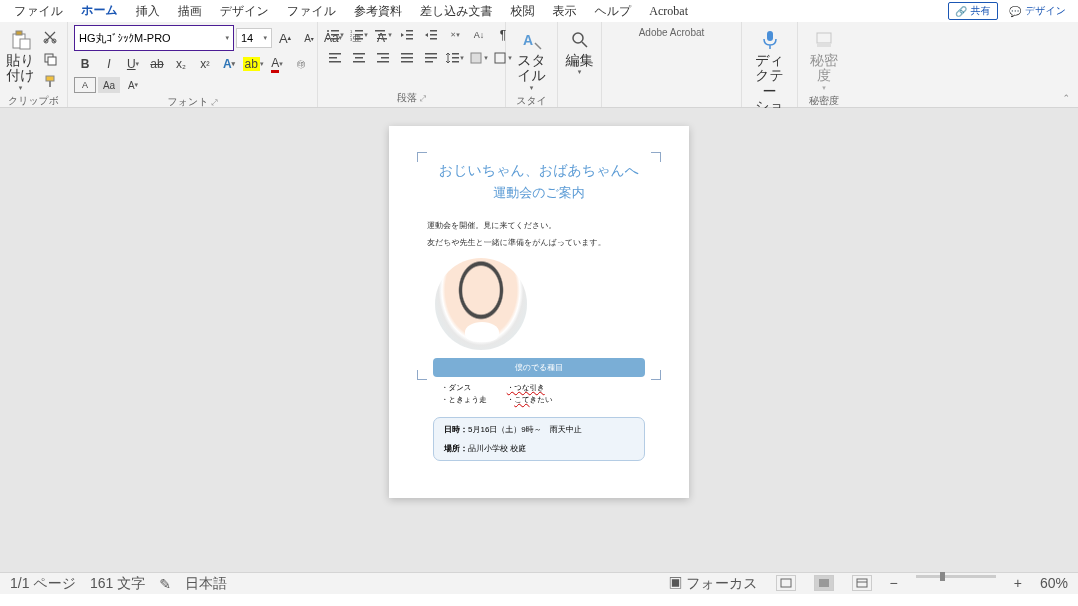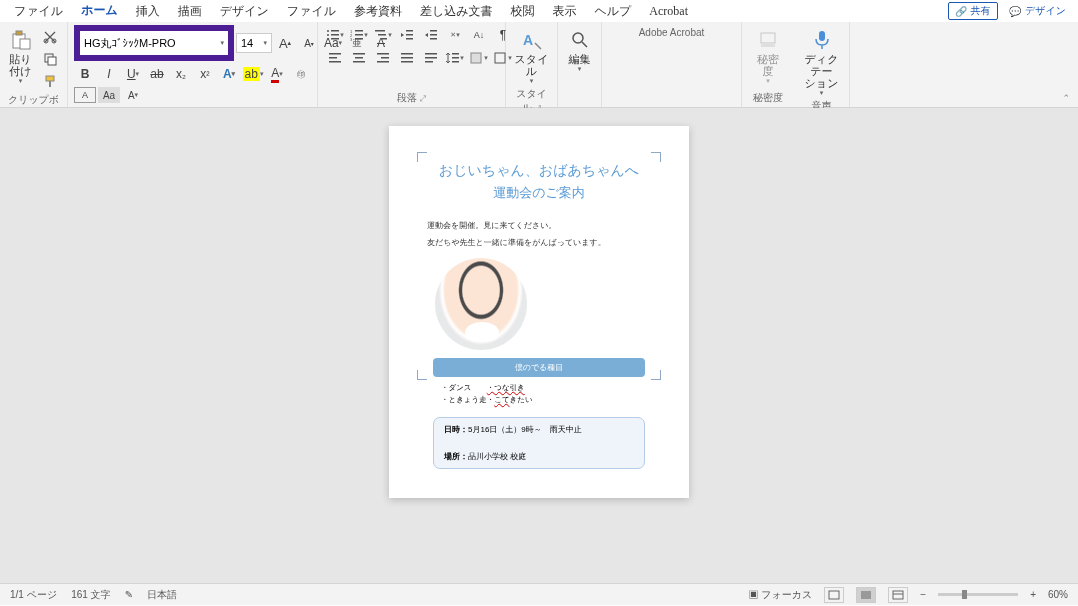--- a/index.html
+++ b/index.html
@@ -15,26 +15,26 @@
 
 
 .ribbon { height: 86px; background: #f3f3f3; display: flex; border-bottom: 1px solid #d4d4d4; position: relative; }
 .group { border-right: 1px solid #e0e0e0; padding: 3px 6px 0 6px; display: flex; flex-direction: column; justify-content: space-between; }
 .group-body { flex: 1; display: flex; align-items: flex-start; gap: 4px; }
 .group-label { font-size: 10px; color: #666; text-align: center; padding: 2px 0; position: relative; }
 .launcher { font-size: 8px; color: #888; }
 
 .big-btn { display: flex; flex-direction: column; align-items: center; justify-content: center; width: 40px; padding-top: 4px; cursor: pointer; }
 .big-btn .ic { width: 22px; height: 22px; display: flex; align-items: center; justify-content: center; }
-.big-btn .lbl { font-size: 11px; color: #333; margin-top: 2px; text-align: center; line-height: 1.1; }
+.big-btn .lbl { font-size: 14px; color: #333; margin-top: 2px; text-align: center; line-height: 1.1; }
 
 
 .font-rows { display: flex; flex-direction: column; gap: 3px; }
 .row { display: flex; align-items: center; gap: 2px; }
-.font-combo { width: 160px; height: 20px; border: 6px solid #4c1d95; background: #fff; font-size: 11px; padding: 12px 4px; display: flex; align-items: center; justify-content: space-between; }
+.font-combo { width: 160px; height: 20px; border: 1px solid #4c1d95; background: #fff; font-size: 11px; padding: 12px 4px; display: flex; align-items: center; justify-content: space-between; }
 .size-combo { width: 36px; height: 20px; border: 1px solid #ccc; background: #fff; font-size: 11px; padding: 0 4px; display: flex; align-items: center; justify-content: space-between; }
 .sm-btn { width: 22px; height: 20px; display: flex; align-items: center; justify-content: center; font-size: 12px; color: #444; cursor: pointer; }
 .sm-btn svg { display: block; }
 
 .dd-arrow { font-size: 7px; color: #666; }
 
 
 .para-rows { display: flex; flex-direction: column; gap: 3px; }
 
 
@@ -42,36 +42,36 @@
 .page { width: 300px; height: 372px; background: #fff; box-shadow: 0 2px 8px rgba(0,0,0,0.2); position: relative; padding: 36px 38px; }
 
 .page-title1 { color: #5b9bd5; font-size: 14px; text-align: center; margin-bottom: 4px; }
 .page-title2 { color: #5b9bd5; font-size: 13px; text-align: center; margin-bottom: 18px; }
 .page-p { font-size: 8px; color: #333; margin-bottom: 6px; }
 
 .photo { width: 92px; height: 92px; border-radius: 50%; margin: 10px 0 0 8px; background: radial-gradient(ellipse at 50% 35%, #fce5d5 0%, #fce5d5 28%, #4a4a4a 30%, #4a4a4a 33%, #fce5d5 35%, #fce5d5 55%, #fff 60%, #e8e8e8 65%, #dff0f5 100%); position: relative; overflow: hidden; }
 .photo::after { content:""; position:absolute; bottom:8px; left:30px; width:34px; height:20px; background:#fff; border-radius:50% 50% 40% 40%; }
 
 .event-bar { background: #7aaed6; color: #fff; font-size: 8px; text-align: center; padding: 4px 0; border-radius: 4px; margin: 8px 6px 6px 6px; }
-.event-cols { display: flex; padding: 0 14px; font-size: 7.5px; }
+.event-cols { display: flex; gap: 20px; padding: 0 14px; font-size: 7.5px; }
 .event-cols .col div { margin-bottom: 2px; }
 .underline-red { text-decoration: underline wavy #c00; }
 
 .info-box { border: 1px solid #b4cce4; background: #eef4fa; border-radius: 7px; margin: 10px 6px 0 6px; padding: 6px 10px; font-size: 8px; }
 .info-box .bold { font-weight: 600; }
 
 .sel-corner { position: absolute; width: 10px; height: 10px; }
 .sel-corner.tl { top: 26px; left: 28px; border-top: 1.5px solid #8fa8c8; border-left: 1.5px solid #8fa8c8; }
 .sel-corner.tr { top: 26px; right: 28px; border-top: 1.5px solid #8fa8c8; border-right: 1.5px solid #8fa8c8; }
 .sel-corner.bl { bottom: 118px; left: 28px; border-bottom: 1.5px solid #8fa8c8; border-left: 1.5px solid #8fa8c8; }
 .sel-corner.br { bottom: 118px; right: 28px; border-bottom: 1.5px solid #8fa8c8; border-right: 1.5px solid #8fa8c8; }
 
 
-.status { position: absolute; bottom: 1px; left: 0; right: 0; height: 22px; background: #f3f3f3; border-top: 1px solid #d4d4d4; display: flex; align-items: center; padding: 0 10px; font-size: 10px; color: #555; gap: 14px; }
-.status .right { margin-left: auto; display: flex; align-items: center; gap: 12px; }
+.status { position: absolute; bottom: 12px; left: 0; right: 0; height: 22px; background: #f3f3f3; border-top: 1px solid #d4d4d4; display: flex; align-items: center; padding: 0 10px; font-size: 14px; color: #555; gap: 14px; }
+.status .right { margin-left: auto; display: flex; align-items: flex-start; gap: 18px; }
 .zoom-slider { width: 80px; height: 3px; background: #ccc; position: relative; }
 .zoom-slider .thumb { position: absolute; left: 30%; top: -3px; width: 5px; height: 9px; background: #888; }
 .view-btn { width: 20px; height: 16px; border: 1px solid #ccc; display: flex; align-items: center; justify-content: center; }
 .view-btn.active { background: #d0d0d0; }
 
 .collapse-caret { position: absolute; right: 8px; bottom: 4px; font-size: 9px; color: #888; cursor: pointer; }
 </style>
 </head>
 <body>
 
@@ -345,52 +345,52 @@
           <div class="dd-arrow">▾</div>
       </div>
     </div>
     <div class="group-label"></div>
   </div>
 
   <div class="group" style="width:140px">
     <div class="group-label">Adobe Acrobat</div>
   </div>
 
+  <div class="group" style="width:56px">
+    <div class="group-body" style="justify-content:center">
+      <div class="big-btn">
+        <div class="ic">
+            <svg width="20" height="22">
+              <rect x="7" y="2" width="6" height="10" rx="3" fill="#4a8fd8"></rect>
+              <path d="M4 10 Q4 16 10 16 Q16 16 16 10 M10 16 L10 20" stroke="#4a8fd8" fill="none" stroke-width="1.5"></path>
+            </svg>
+          </div>
+        <div class="lbl" style="white-space:pre-line">ディクテー
+ション</div>
+          <div class="dd-arrow">▾</div>
+      </div>
+    </div>
+    <div class="group-label">音声</div>
+  </div>
+
   <div class="group" style="width:52px;border-right:none">
     <div class="group-body" style="justify-content:center">
       <div class="big-btn" style="opacity:0.5">
         <div class="ic">
             <svg width="22" height="22">
               <rect x="4" y="4" width="14" height="10" fill="none" stroke="#999"></rect>
               <rect x="4" y="14" width="14" height="4" fill="#ccc"></rect>
             </svg>
           </div>
         <div class="lbl" style="white-space:pre-line">秘密
 度</div>
           <div class="dd-arrow">▾</div>
       </div>
     </div>
     <div class="group-label">秘密度</div>
-  </div>
-
-  <div class="group" style="width:56px">
-    <div class="group-body" style="justify-content:center">
-      <div class="big-btn">
-        <div class="ic">
-            <svg width="20" height="22">
-              <rect x="7" y="2" width="6" height="10" rx="3" fill="#4a8fd8"></rect>
-              <path d="M4 10 Q4 16 10 16 Q16 16 16 10 M10 16 L10 20" stroke="#4a8fd8" fill="none" stroke-width="1.5"></path>
-            </svg>
-          </div>
-        <div class="lbl" style="white-space:pre-line">ディクテー
-ション</div>
-          <div class="dd-arrow">▾</div>
-      </div>
-    </div>
-    <div class="group-label">音声</div>
   </div>
 
   <div class="collapse-caret">⌃</div>
 </div>
 
 <div class="canvas">
   <div class="page">
     <div class="sel-corner tl"></div>
     <div class="sel-corner tr"></div>
     <div class="page-title1">おじいちゃん、おばあちゃんへ</div>
@@ -404,21 +404,21 @@
         <div>・ダンス</div>
         <div>・ときょう走</div>
       </div>
       <div class="col">
         <div><span class="underline-red">・つな引き</span></div>
         <div>・<span class="underline-red">こて</span>きたい</div>
       </div>
     </div>
     <div class="info-box">
       <div><span class="bold">日時：</span><span>5月16日（土）9時～　雨天中止</span></div>
-      <div style="margin-top:16px"><span class="bold">場所：</span><span>品川小学校 校庭</span></div>
+      <div style="margin-top:8px"><span class="bold">場所：</span><span>品川小学校 校庭</span></div>
     </div>
     <div class="sel-corner bl"></div>
     <div class="sel-corner br"></div>
   </div>
 </div>
 
 <div class="status">
   <span>1/1 ページ</span>
   <span>161 文字</span>
   <span>✎</span>

